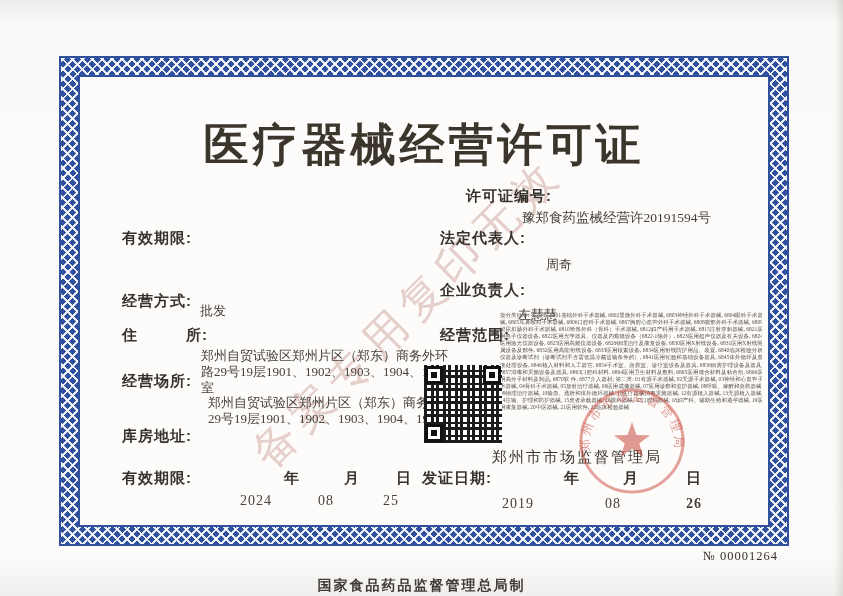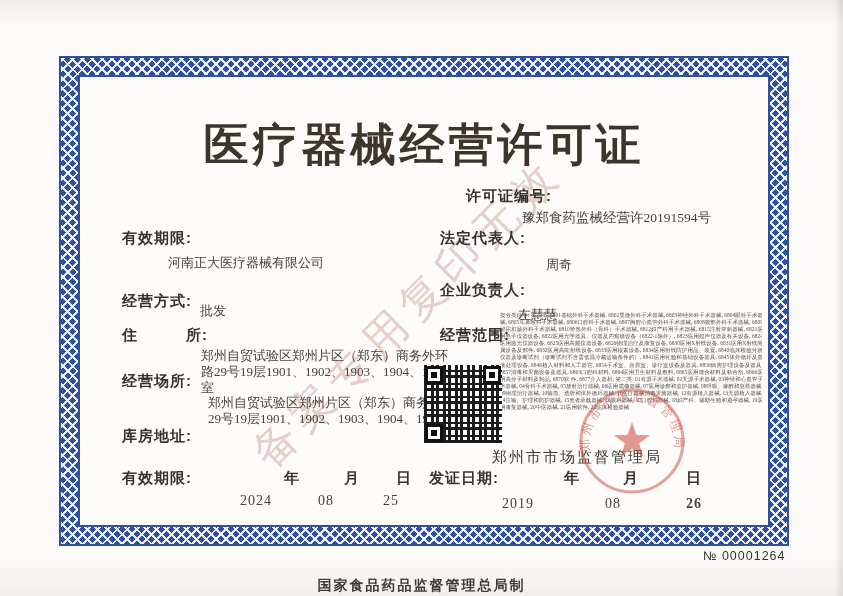--- a/index.html
+++ b/index.html
@@ -51,21 +51,21 @@
   .v-yearval{left:158px;top:414px;} .v-monthval{left:236px;top:414px;} .v-dayval{left:301px;top:414px;}
   
   .legal-label{left:358px;top:150px;}    .legal-value{left:424px;top:178px;margin-left:40px;}
   .manager-label{left:358px;top:202px;}  .manager-value{left:436px;top:228px;}
   .scope-label{left:358px;top:247px;}
   .scope-box{position:absolute;left:418px;top:232px;width:262px;height:122px;overflow:hidden;}
   .scope-text{width:478px;font-family:"Liberation Serif",serif;font-size:10px;line-height:13px;
       color:#55504a;transform:scale(0.55);transform-origin:0 0;text-align:justify;}
   .authority{position:absolute;left:410px;top:369px;font-size:15px;letter-spacing:2px;
       color:#3d3933;white-space:nowrap;}
-  .issue-label{left:340px;top:390px;margin-left:7px;}
+  .issue-label{left:340px;top:390px;}
   .i-year{left:482px;top:390px;} .i-month{left:541px;top:390px;} .i-day{left:604px;top:390px;}
   .i-yearval{left:420px;top:417px;} .i-monthval{left:523px;top:417px;} .i-dayval{left:604px;top:417px;font-weight:bold;}
   
   .qr{position:absolute;left:342px;top:286px;width:78px;height:78px;background:#fff;
     background-image:
       repeating-linear-gradient(0deg,#1c1c1c 0 3px,transparent 3px 6px,#1c1c1c 6px 8px,transparent 8px 13px),
       repeating-linear-gradient(90deg,#1c1c1c 0 3px,transparent 3px 7px,#1c1c1c 7px 10px,transparent 10px 12px);
   }
   .qr .f{position:absolute;width:12px;height:12px;background:#fff;border:3px solid #111;}
   .qr .f::after{content:'';position:absolute;left:3px;top:3px;width:6px;height:6px;background:#111;}
@@ -75,39 +75,38 @@
   
   .watermark{
     position:absolute;left:178px;top:352px;transform:rotate(-45deg);transform-origin:0 50%;
     font-family:"Liberation Serif",serif;font-size:44px;letter-spacing:8px;
     color:rgba(206,162,154,0.5);white-space:nowrap;pointer-events:none;
   }
   
   .made-by{position:absolute;left:0;right:0;top:551px;text-align:center;
     font-family:"Liberation Sans",sans-serif;font-weight:bold;font-size:14px;
     letter-spacing:2px;color:#3f3b35;margin-top:26px;}
-  .serial{position:absolute;left:672px;top:549px;font-family:Liberation Sans, sans-serif;
+  .serial{position:absolute;left:672px;top:549px;font-family:Liberation Serif, serif;
     font-size:12.5px;color:#35322c;letter-spacing:1px;padding-left:31px;}
 </style>
 </head>
 <body>
 
 <div class="page">
   <div class="frame">
     <div class="inner">
 
       <div class="watermark">备案专用复印无效</div>
 
       <h1 class="title">医疗器械经营许可证</h1>
 
       <div class="lbl lic-label">许可证编号:</div>
       <div class="val lic-value">豫郑食药监械经营许20191594号</div>
 
       <div class="lbl company-label">有效期限:</div>
-      <div class="val company-value">河南正大医疗器械有限公司</div>
 
       <div class="lbl mode-label">经营方式:</div>
       <div class="val mode-value">批发</div>
 
       <div class="lbl residence-label">住　　　所:</div>
       <div class="val residence-value">郑州自贸试验区郑州片区（郑东）商务外环路29号19层1901、1902、1903、1904、1905室</div>
 
       <div class="lbl premises-label">经营场所:</div>
       <div class="val premises-value">郑州自贸试验区郑州片区（郑东）商务外环路29号19层1901、1902、1903、1904、1905室</div>
 

